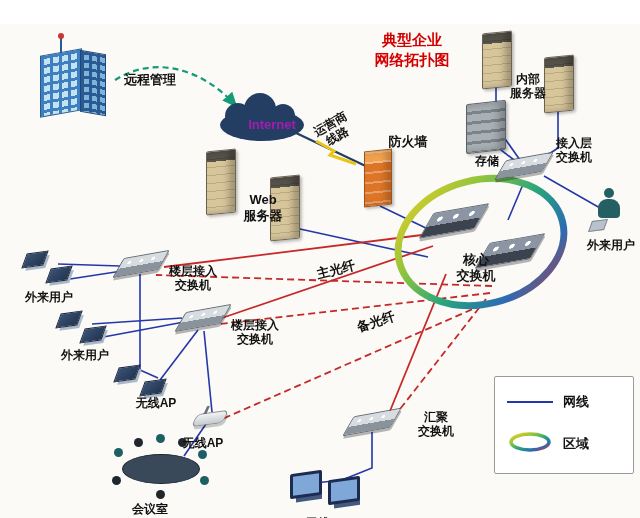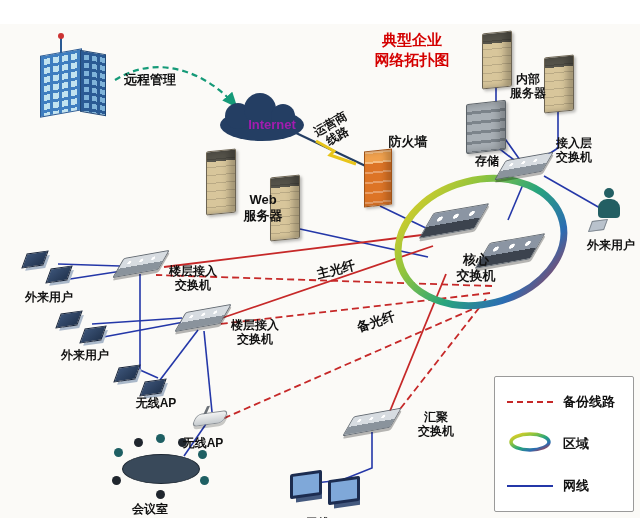--- a/index.html
+++ b/index.html
@@ -236,39 +236,35 @@
   <div class="lbl" style="left:176px;top:412px;width:54px;">无线AP</div>
   <div class="lbl" style="left:124px;top:478px;width:52px;">会议室</div>
   <div class="lbl" style="left:412px;top:386px;width:48px;">汇聚
 交换机</div>
   <div class="lbl" style="left:296px;top:492px;width:60px;">无线AP</div>
   <div class="lbl lg" style="left:310px;top:238px;width:52px;transform:rotate(-14deg);">主光纤</div>
   <div class="lbl lg" style="left:350px;top:290px;width:52px;transform:rotate(-18deg);">备光纤</div>
 
   <div class="legend">
     <div class="lg-row">
-      <span class="lg-line dashed-red"></span>
-      <span class="lg-label">备份线路</span>
+      <span class="lg-line solid-blue"></span>
+      <span class="lg-label">网线</span>
     </div>
     <div class="lg-row">
       <span>
         <svg width="46" height="22" viewBox="0 0 46 22">
           <defs>
             <linearGradient id="ringGrad2" x1="0" y1="0" x2="1" y2="1">
               <stop offset="0" stop-color="#f2d024"></stop>
               <stop offset="0.3" stop-color="#8fc43d"></stop>
               <stop offset="0.55" stop-color="#28a57c"></stop>
               <stop offset="0.78" stop-color="#2b6cb3"></stop>
               <stop offset="1" stop-color="#cc3333"></stop>
             </linearGradient>
           </defs>
           <ellipse cx="23" cy="11" rx="19" ry="8" fill="none" stroke="url(#ringGrad2)" stroke-width="3.5"></ellipse>
         </svg>
       </span>
       <span class="lg-label">区域</span>
     </div>
-    <div class="lg-row">
-      <span class="lg-line solid-blue"></span>
-      <span class="lg-label">网线</span>
-    </div>
   </div>
 
 </div>
 
 </body></html>

